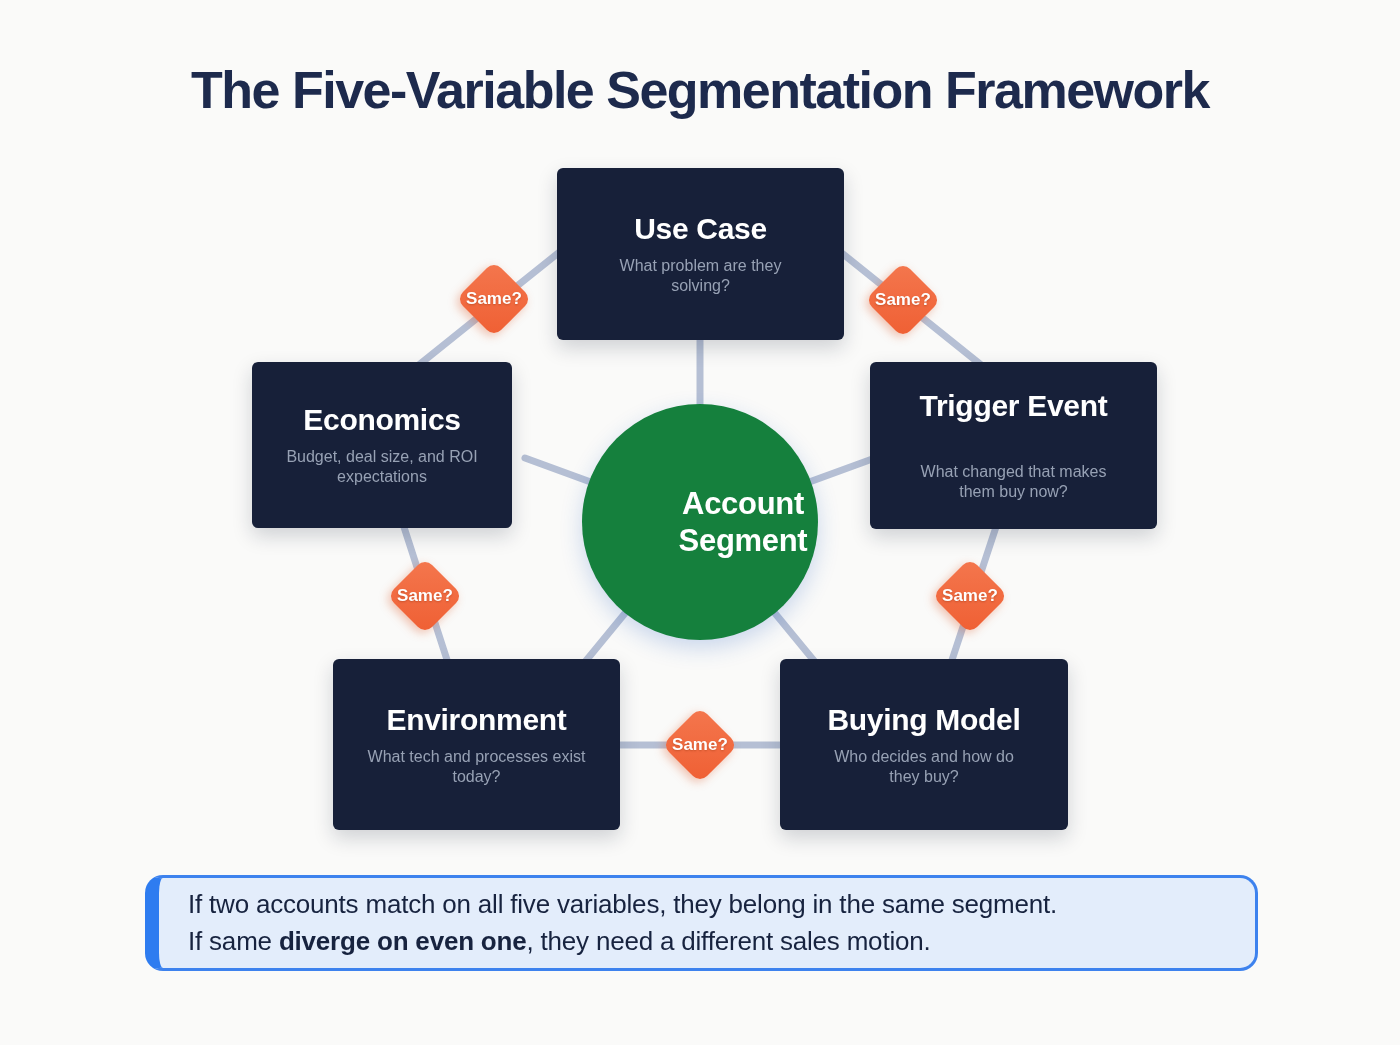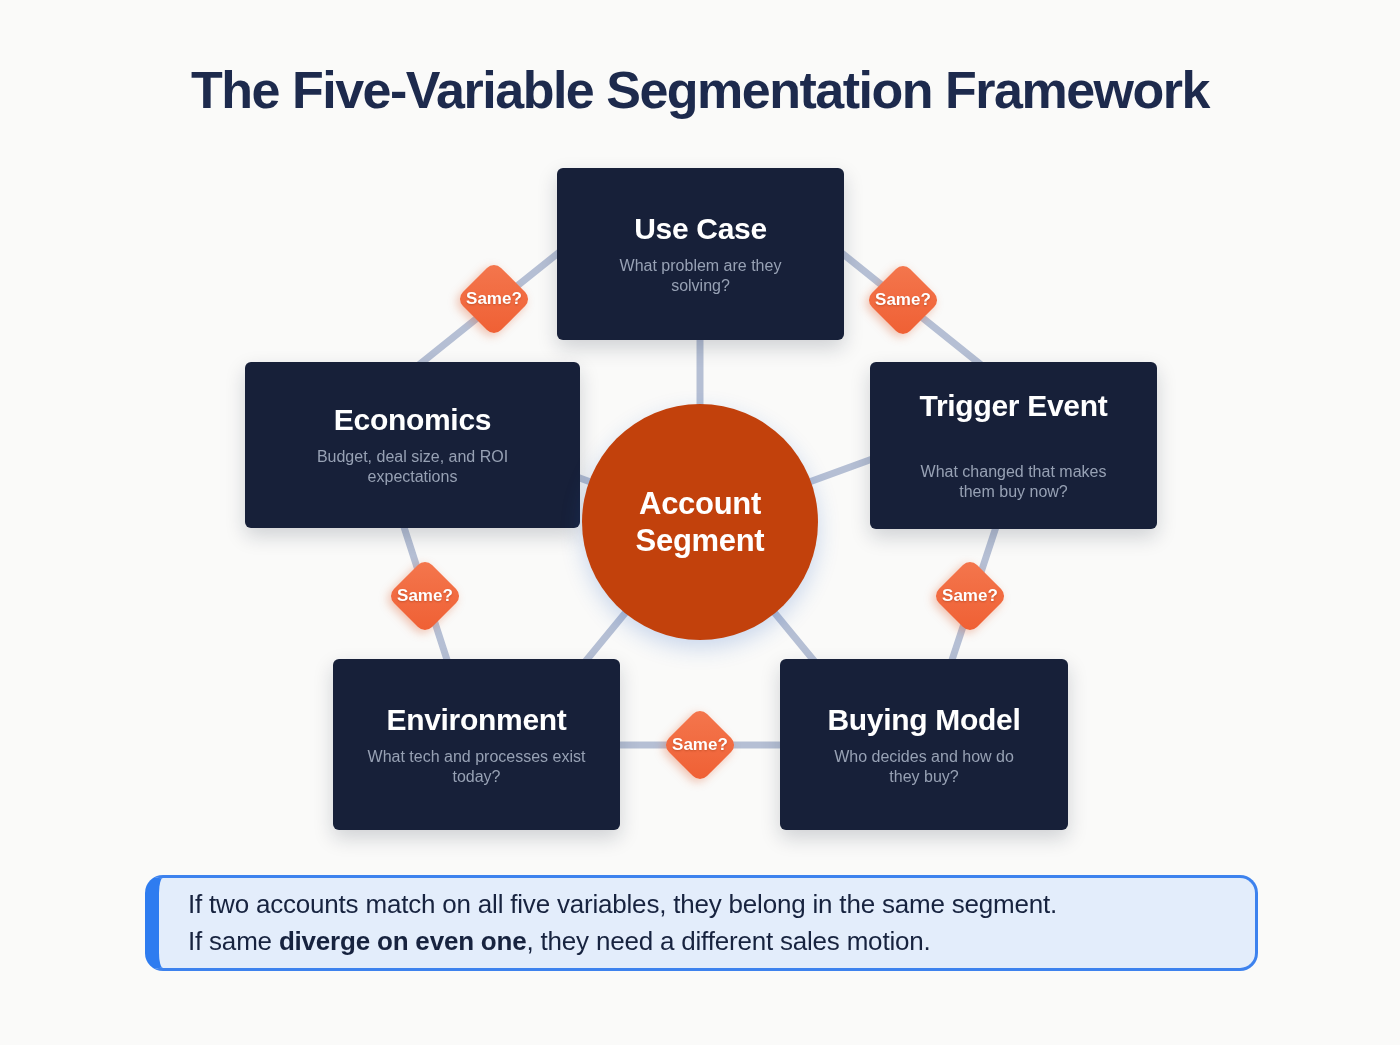--- a/index.html
+++ b/index.html
@@ -31,37 +31,37 @@
   }
   .node-title {
     color: #ffffff; font-size: 30px; font-weight: 700;
     letter-spacing: -0.3px; margin-bottom: 10px;
   }
   .node-subtitle {
     color: #97a1b4; font-size: 16px; line-height: 1.22;
   }
 
   #node-use-case      { left: 557px; top: 168px; width: 287px; height: 172px; }
-  #node-economics     { left: 245px; top: 362px; width: 335px; height: 166px; }
+  #node-economics     { left: 252px; top: 362px; width: 260px; height: 166px; }
   #node-trigger-event { left: 870px; top: 362px; width: 287px; height: 167px; gap: 29px; }
   #node-environment   { left: 333px; top: 659px; width: 287px; height: 171px; }
   #node-buying-model  { left: 780px; top: 659px; width: 288px; height: 171px; }
 
   #node-use-case      .node-subtitle { max-width: 200px; }
   #node-economics     .node-subtitle { max-width: 240px; }
   #node-trigger-event .node-subtitle { max-width: 215px; }
   #node-environment   .node-subtitle { max-width: 234px; }
   #node-buying-model  .node-subtitle { max-width: 185px; }
 
   .center-circle {
     position: absolute; z-index: 2;
     left: 582px; top: 404px; width: 236px; height: 236px;
     border-radius: 50%;
-    background: #c2410c;
-    display: flex; align-items: center; justify-content: center;
+    background: #15803d;
+    display: flex; align-items: center; justify-content: flex-end;
     text-align: center;
     box-shadow: 0 8px 22px rgba(30, 90, 190, 0.22);
   }
   .center-label {
     color: #ffffff; font-size: 31px; font-weight: 700;
     line-height: 1.2; max-width: 150px; letter-spacing: -0.3px;
   }
 
   .diamond {
     position: absolute; z-index: 3;

